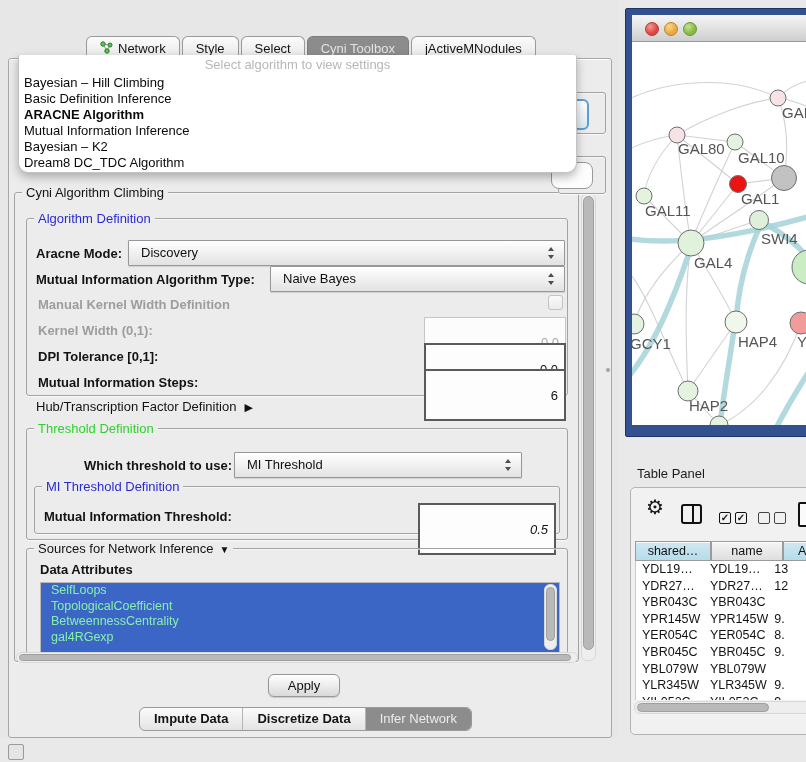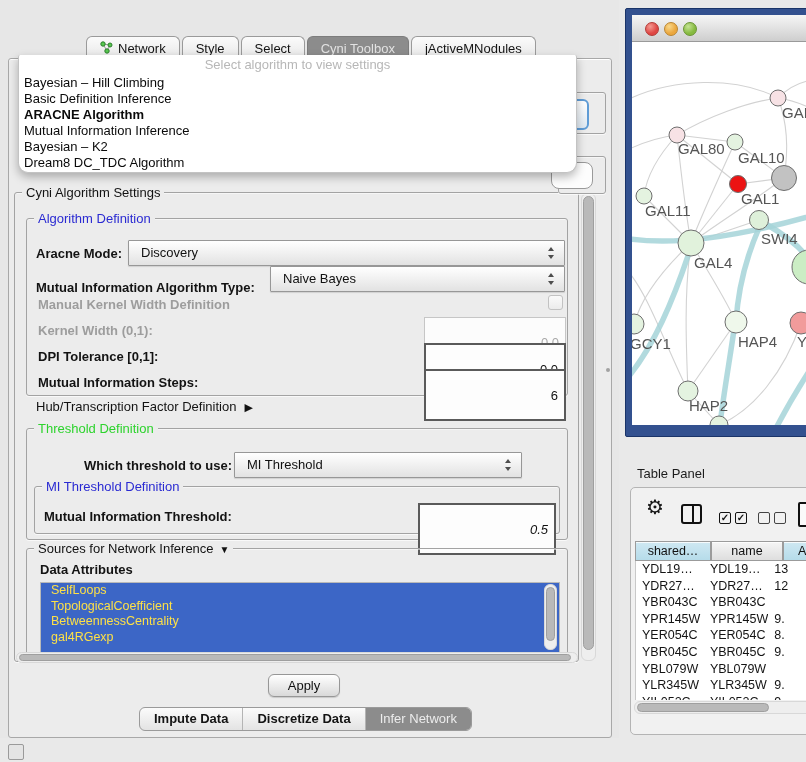--- a/index.html
+++ b/index.html
@@ -59,21 +59,21 @@
   .tinput{position:absolute;height:18px;font-family:"Liberation Sans",sans-serif;
           font-size:13px;text-align:right;padding:15px 6px;background:#fdfdfd;
           border:2px solid #5a5a5a;color:#111;}
   .tinput.dim{border:1px solid #c6c6c6;color:#a9a9a9;background:#fcfcfc;}
   .checkbox{position:absolute;width:13px;height:13px;border:1px solid #c2c2c2;border-radius:3px;
             background:linear-gradient(#fafafa,#ebebeb);}
   .tri-right{display:inline-block;margin-left:8px;font-size:11px;color:#111;}
   .tri-down{display:inline-block;margin-left:6px;font-size:10px;color:#111;}
   #attr-list{position:absolute;left:40px;top:582px;width:518px;height:69px;background:#fff;
              border:1px solid #b9b9b9;overflow:hidden;}
-  .attr-item{height:15.5px;line-height:15.5px;font-size:12.5px;color:#fde047;
+  .attr-item{height:15.5px;line-height:15.5px;font-size:12.5px;color:#86efac;
              background:#3c66c6;padding-left:10px;}
   .sb-track{position:absolute;background:#eeeeee;border:1px solid #d8d8d8;border-radius:6px;}
   .sb-thumb{position:absolute;background:#b9b9b9;border:1px solid #9f9f9f;border-radius:6px;}
   .btn{position:absolute;height:21px;border:1px solid #979797;border-radius:6px;
        background:linear-gradient(#ffffff,#d9d9d9);font-size:13px;color:#111;
        text-align:center;line-height:21px;box-shadow:0 1px 1px rgba(0,0,0,.15);}
   .mini-square{left:8px;top:744px;width:14px;height:14px;border:1px solid #9a9a9a;
                background:#e4e4e4;border-radius:2px;}
   .splitter-dot{left:606px;top:368px;width:4px;height:4px;border-radius:2px;background:#a2a2a2;}
   
@@ -154,35 +154,35 @@
         <div class="option">Bayesian – Hill Climbing</div>
         <div class="option">Basic Definition Inference</div>
         <div class="option selected">ARACNE Algorithm</div>
         <div class="option">Mutual Information Inference</div>
         <div class="option">Bayesian – K2</div>
         <div class="option">Dream8 DC_TDC Algorithm</div>
       </div>
   </div>
 
   <div class="abs gbox" style="left:14px;top:192px;width:563px;height:468px;"></div>
-  <span class="gtitle black abs" style="left:22px;top:185px;">Cyni Algorithm Settings</span>
+  <span class="gtitle black abs" style="left:22px;top:185px;">Cyni Algorithm Climbing</span>
 
   <div class="abs gbox" style="left:26px;top:218px;width:540px;height:176px;"></div>
   <span class="gtitle blue abs" style="left:34px;top:211px;">Algorithm Definition</span>
 
   <span class="flabel" style="left:36px;top:246px;">Aracne Mode:</span>
   <div class="combo" style="left:128px;top:240px;width:423px;">
     <span>Discovery</span>
     <span class="arrows">
         <i class="up"></i>
         <i class="dn"></i>
       </span>
   </div>
 
-  <span class="flabel" style="left:36px;top:280px;">Mutual Information Algorithm Type:</span>
+  <span class="flabel" style="left:36px;top:272px;">Mutual Information Algorithm Type:</span>
   <div class="combo" style="left:270px;top:266px;width:281px;">
     <span>Naive Bayes</span>
     <span class="arrows">
         <i class="up"></i>
         <i class="dn"></i>
       </span>
   </div>
 
   <span class="flabel dim" style="left:38px;top:297px;">Manual Kernel Width Definition</span>
   <div class="checkbox" style="left:548px;top:295px;"></div>

